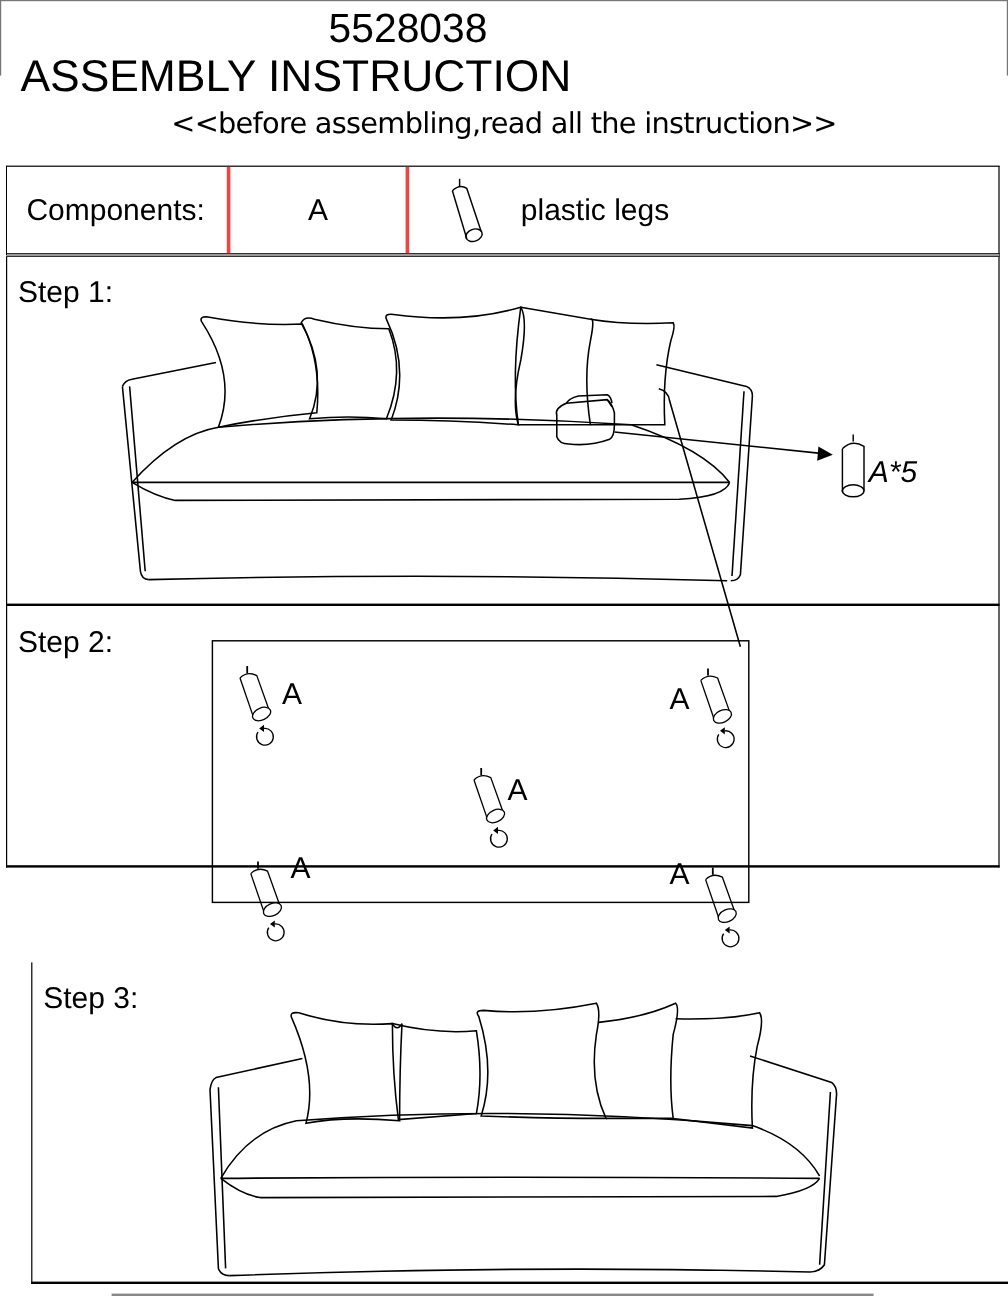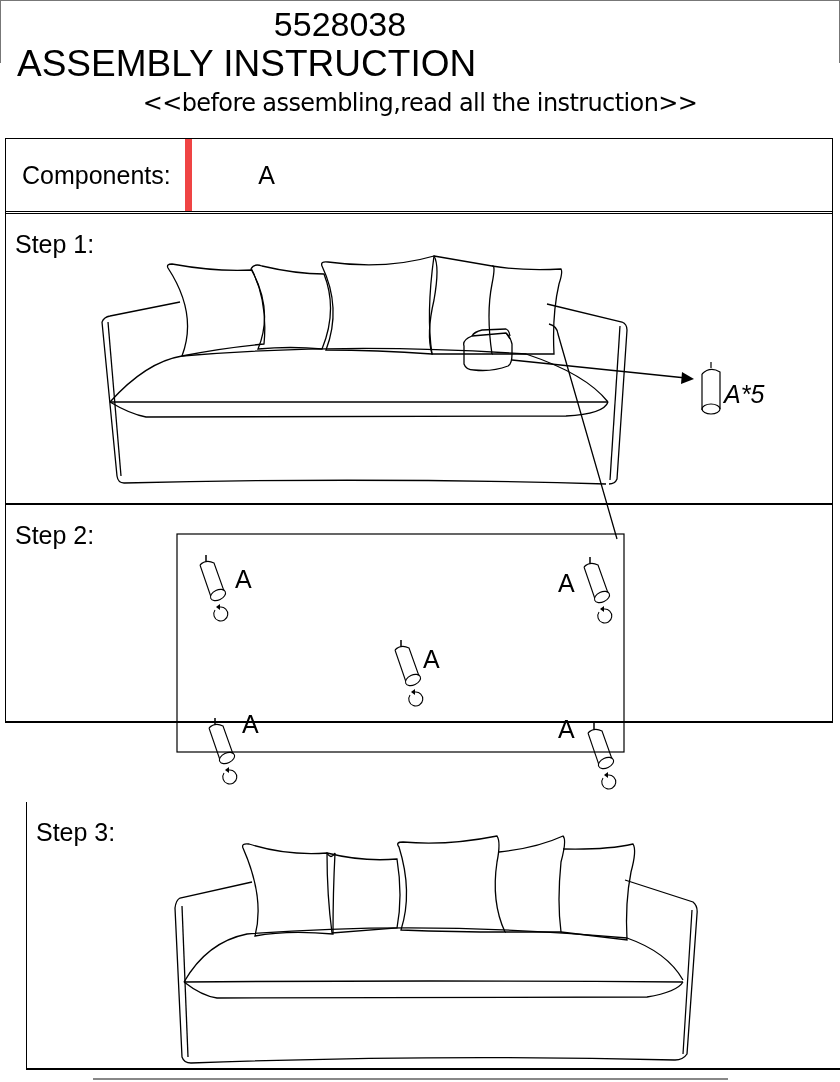--- a/index.html
+++ b/index.html
@@ -2,41 +2,52 @@
 <html><head>
 <meta charset="utf-8">
 <style>
   html,body{margin:0;padding:0;background:#fff;}
   body{width:840px;height:1082px;position:relative;overflow:hidden;font-family:"Liberation Sans",sans-serif;color:#000;}
   .topframe{position:absolute;left:0;top:0;width:838px;height:62px;border:1px solid #777;border-bottom:none;}
   .title-num{position:absolute;left:0;width:680px;top:6px;text-align:center;font-size:34px;line-height:36px;}
   .title-main{position:absolute;left:17px;width:840px;top:44px;text-align:left;font-size:37px;line-height:40px;}
   .title-sub{position:absolute;left:0;width:840px;top:88px;text-align:center;font-size:24px;line-height:30px;font-family:"DejaVu Sans",sans-serif;letter-spacing:-0.6px;}
   .comp-table{position:absolute;left:5px;top:138px;width:828px;height:76px;border:1px solid #000;border-bottom:3px double #000;box-sizing:border-box;display:flex;}
-  .cell{height:100%;border-right:7px solid #ef4444;box-sizing:border-box;display:flex;align-items:center;font-size:25px;}
+  .cell{height:100%;border-right:3px solid #ef4444;box-sizing:border-box;display:flex;align-items:center;font-size:25px;}
   .cell:last-child{border-right:none;}
   .step{position:absolute;left:5px;width:828px;border:1px solid #000;border-top:none;box-sizing:border-box;border-bottom:2px solid #000;}
   .step-label{position:absolute;left:9px;top:16px;font-size:25px;}
   svg{position:absolute;overflow:visible;}
   .bottomline{position:absolute;left:93px;top:1078px;width:635px;height:2px;background:#888;}
 </style>
 </head>
 <body>
 
 <div class="topframe"></div>
 <div class="title-num">5528038</div>
 <div class="title-main">ASSEMBLY INSTRUCTION</div>
 <div class="title-sub">&lt;&lt;before assembling,read all the instruction&gt;&gt;</div>
 
 <div class="comp-table">
   <div class="cell" style="width:186px;padding-left:16px;">
     <span>Components:</span>
   </div>
   <div class="cell" style="width:149px;justify-content:center;">
     <span>A</span>
+  </div>
+  <div class="cell" style="width:253px;position:relative;">
+    <svg width="40" height="60" style="left:30px;top:8px;" viewBox="0 0 40 60">
+      <g fill="none" stroke="#000" stroke-width="1.2">
+        <line x1="12" y1="2" x2="12" y2="8"></line>
+        <path d="M6 12 Q12 6 18 10 L30 46"></path>
+        <path d="M6 12 L18 52"></path>
+        <ellipse cx="24" cy="49" rx="7" ry="5" transform="rotate(-20 24 49)"></ellipse>
+      </g>
+    </svg>
+    <span style="position:absolute;left:93px;">plastic legs</span>
   </div>
 </div>
 
 <div class="step" style="top:214px;height:291px;">
   <div class="step-label">Step 1:</div>
   <svg width="828" height="291" style="left:0;top:0;" viewBox="0 0 828 291">
     <g fill="none" stroke="#000" stroke-width="1.3">
 
       <path d="M96 108 Q98 103 104 102 L174 88"></path>
       <path d="M96 108 L111 262 Q112 269 118 269"></path>

